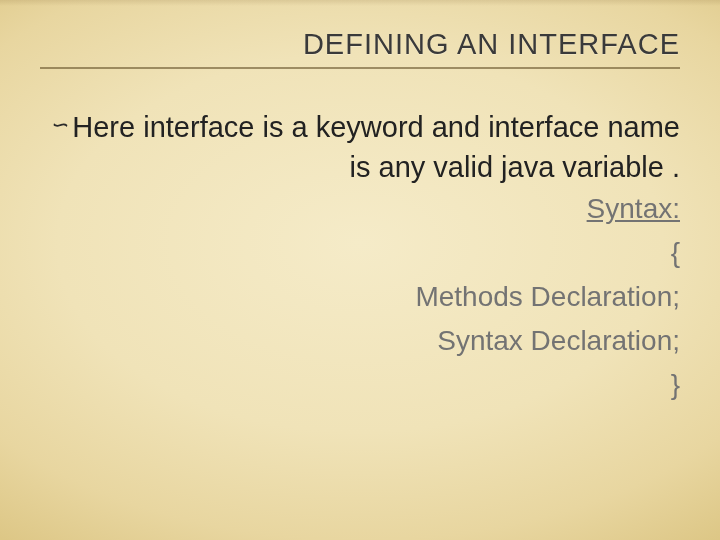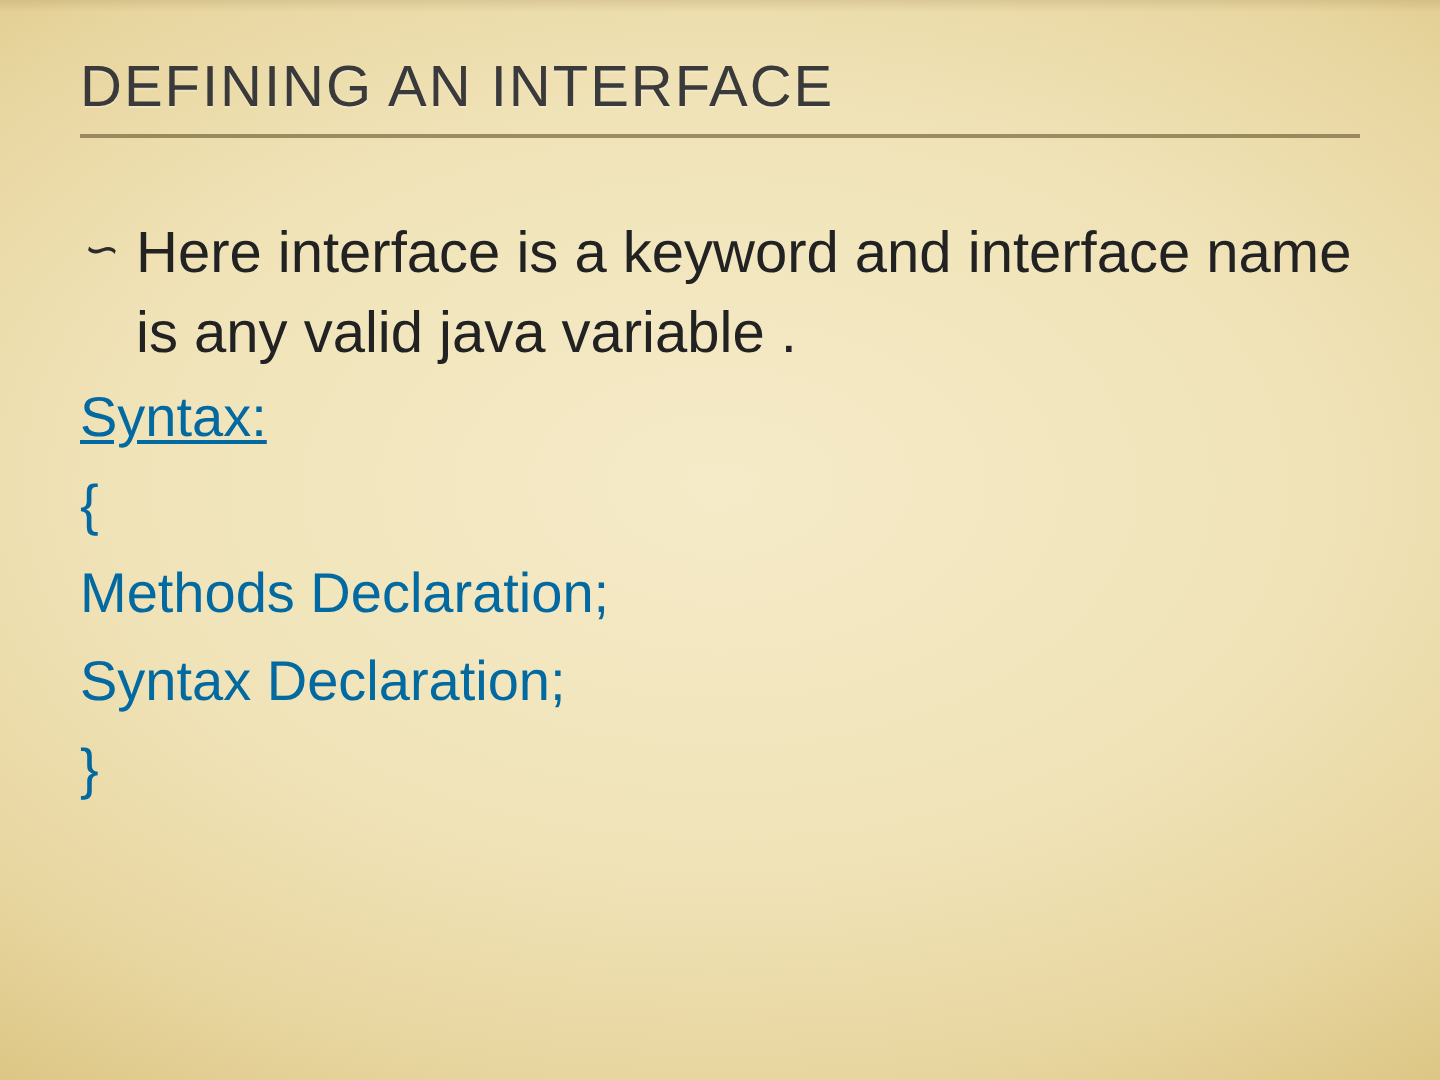--- a/index.html
+++ b/index.html
@@ -1,15 +1,15 @@
 <!DOCTYPE html>
 <html><head>
 <meta charset="utf-8">
 <style>
-  * { margin: 0; padding: 0; box-sizing: border-box; }
+  * { margin: 0; padding: 0; box-sizing: border-box; text-align: right; }
   html, body { width: 720px; height: 540px; overflow: hidden; }
   body {
     font-family: Arial, Helvetica, sans-serif;
     background: radial-gradient(ellipse 120% 100% at 50% 45%,
                 #f5ebc8 0%, #f0e3b8 35%, #e8d6a0 55%, #d8c07a 75%, #c2a354 92%, #a88940 100%);
     position: relative;
   }
   .slide {
     width: 100%;
     height: 100%;
@@ -52,21 +52,21 @@
     font-family: "Times New Roman", serif;
   }
   .bullet-text {
     font-size: 29px;
     line-height: 40px;
     color: #222;
   }
   .body-line {
     font-size: 28px;
     line-height: 44px;
-    color: #0369a1;
+    color: #737373;
   }
   .underline { text-decoration: underline; }
 </style>
 </head>
 <body>
 
 <div class="slide">
   <h1 class="title">DEFINING AN INTERFACE</h1>
 
   <div class="content">

